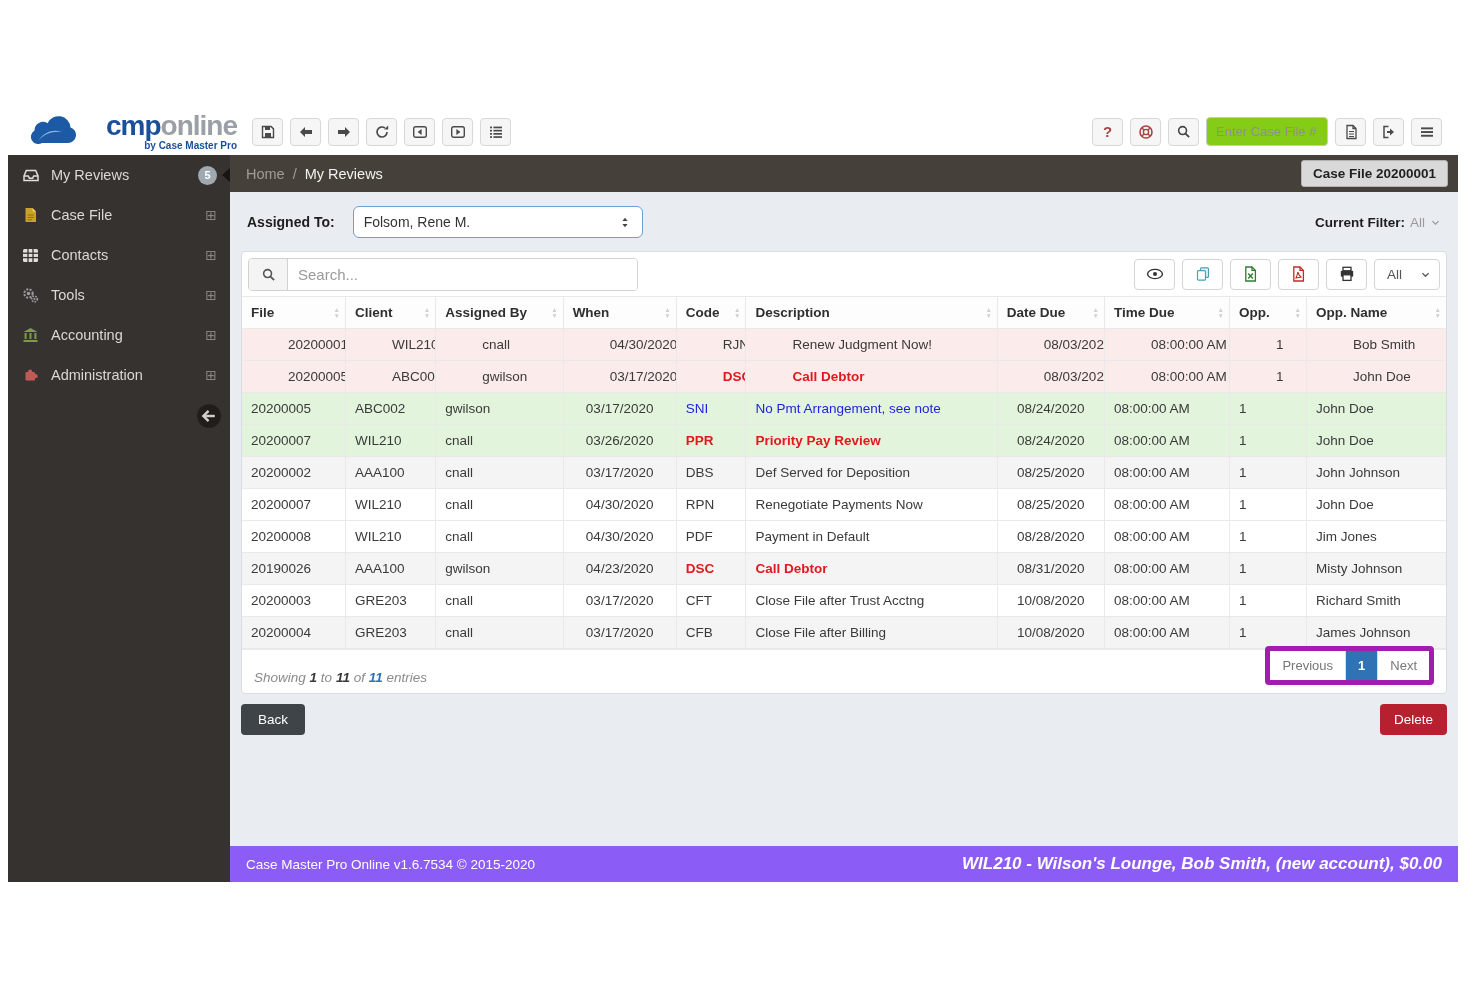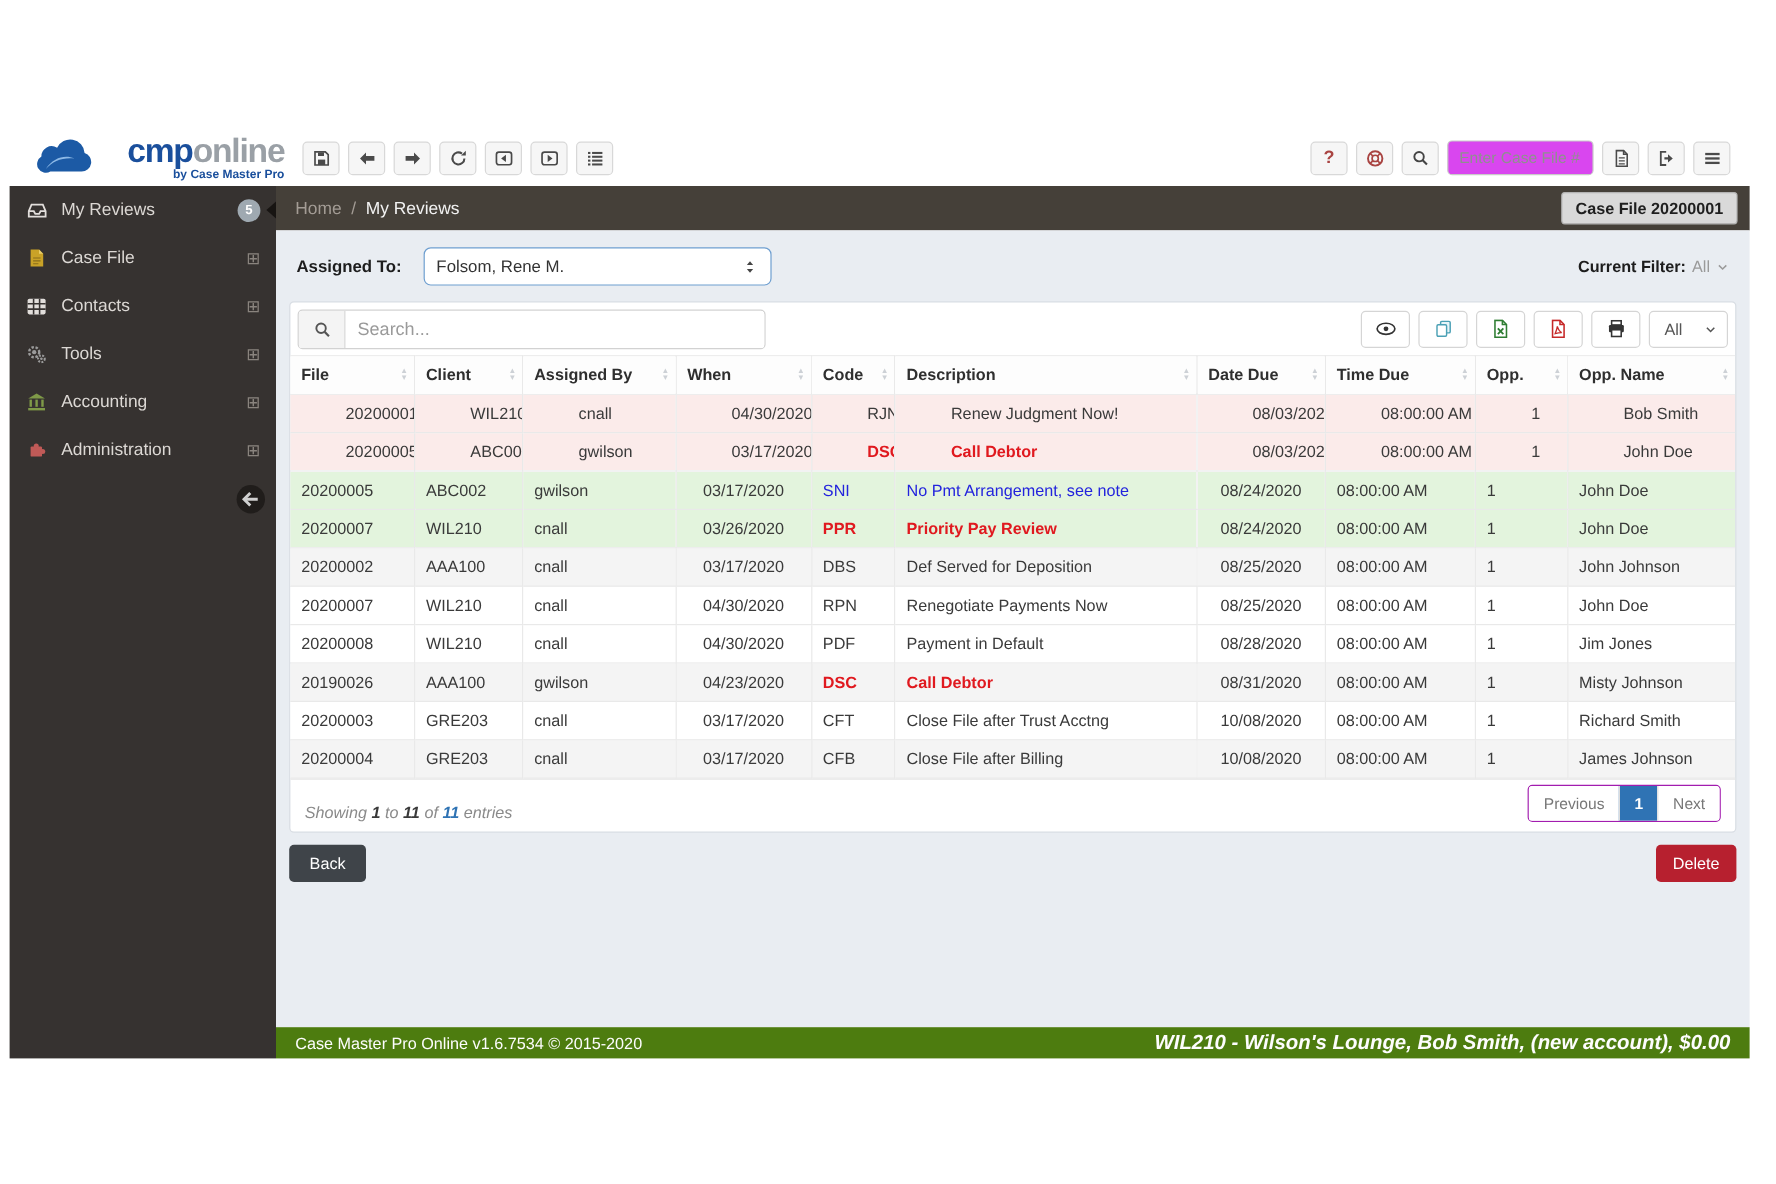--- a/index.html
+++ b/index.html
@@ -23,21 +23,21 @@
   .tb-group { display:flex; gap:7px; margin-left:22px; }
   .tb-btn {
     width:31px; height:28px; background:#f6f6f6; border:1px solid #d8d8d8; border-radius:4px;
     display:flex; align-items:center; justify-content:center; cursor:pointer;
     font-size:14px; color:#4a4a4a;
   }
   .tb-right { margin-left:auto; display:flex; gap:7px; align-items:center; padding-right:16px; }
   .help-glyph { color:#a94442; font-weight:700; font-size:15px; }
   .case-input {
     width:122px; height:29px; border:1px solid #c9c9c9; border-radius:4px; padding:0 9px;
-    font-size:13px; color:#333; font-family:inherit; background:#d946ef;
+    font-size:13px; color:#333; font-family:inherit; background:#84cc16;
   }
   .case-input::placeholder { color:#8f8f8f; }
 
   
   .main { flex:1; display:flex; min-height:0; }
   .sidebar { width:222px; background:#363230; flex:0 0 auto; position:relative; }
   .side-item { height:40px; display:flex; align-items:center; padding:0 13px; cursor:pointer; position:relative; }
   .side-item .s-icon { width:19px; display:flex; justify-content:center; margin-right:11px; flex:0 0 auto; }
   .side-label { color:#dcd8d4; font-size:14.5px; flex:1; }
   .expander { color:#8a847e; font-size:14px; }
@@ -101,34 +101,34 @@
   .row-stripe td { background:#f4f4f4; }
   .row-white td { background:#ffffff; }
   .hl-red { color:#e0191f !important; font-weight:700; }
   .hl-blue { color:#2323dd !important; }
 
   
   .panel-footer { display:flex; align-items:flex-end; padding:8px 12px; height:44px; border-top:1px solid #ececec; }
   .showing { font-size:13.5px; font-style:italic; color:#8a8a8a; }
   .showing b { color:#3a3a3a; }
   .showing .tot { color:#2f73b4; font-weight:700; }
-  .pager { margin-left:auto; display:flex; border:1px solid #a21caf; border-radius:4px; overflow:hidden; }
+  .pager { margin-left:auto; display:flex; border:5px solid #a21caf; border-radius:4px; overflow:hidden; }
   .pg-item { padding:7px 12px; font-size:13px; color:#777; background:#fff; cursor:pointer; }
   .pg-item + .pg-item { border-left:1px solid #dcdcdc; }
   .pg-active { background:#2f73b4; color:#fff; font-weight:600; min-width:32px; text-align:center; }
 
   
   .action-row { display:flex; margin-top:10px; }
   .btn-back { background:#3f4449; color:#fff; border:none; border-radius:4px; padding:3px 17px;
     font-size:13.5px; font-family:inherit; cursor:pointer; }
   .btn-delete { margin-left:auto; background:#b7202f; color:#fff; border:none; border-radius:4px;
     padding:8px 14px; font-size:13.5px; font-family:inherit; cursor:pointer; }
 
   
-  .foot-bar { height:26px; background:#4d7c0f; display:flex; align-items:center; padding:4px 16px; flex:0 0 auto; }
+  .foot-bar { height:36px; background:#8b5cf6; display:flex; align-items:center; padding:4px 16px; flex:0 0 auto; }
   .foot-left { color:#fdfdfd; font-size:13.5px; }
   .foot-right { margin-left:auto; color:#fdfdfd; font-size:17px; font-style:italic; font-weight:700; }
 
   svg { display:block; }
 </style>
 </head>
 <body>
 
 <div class="app">
 

